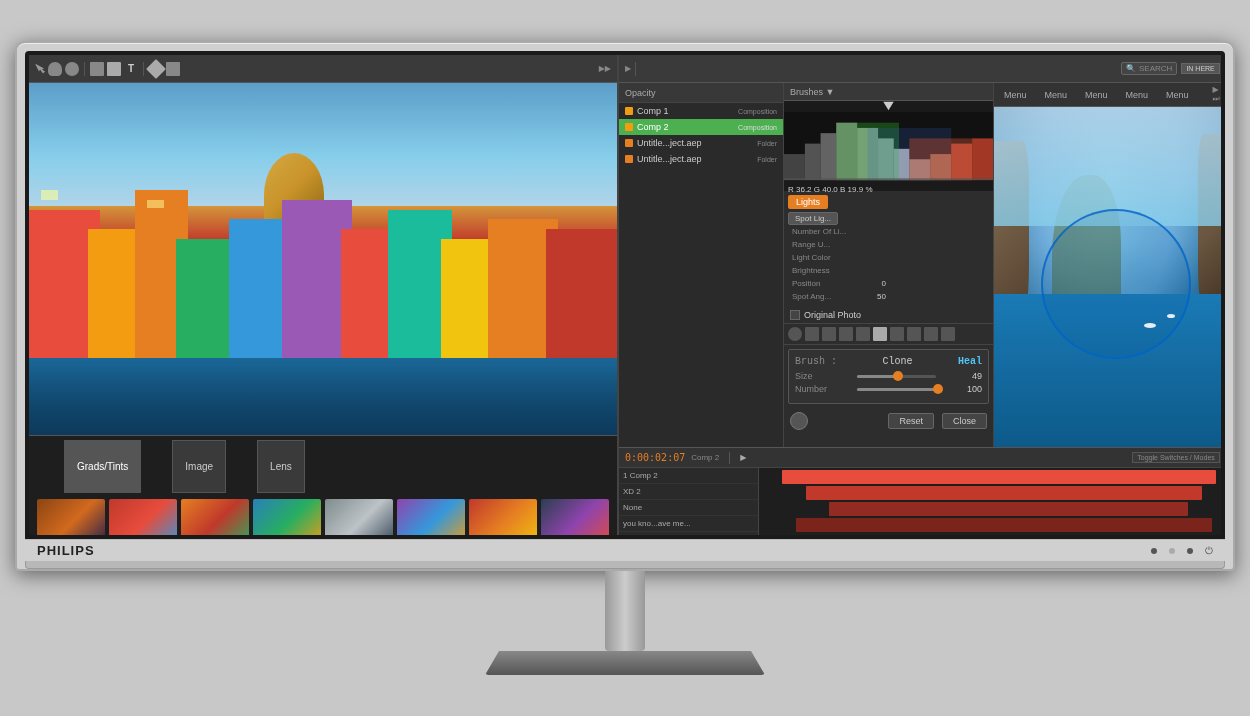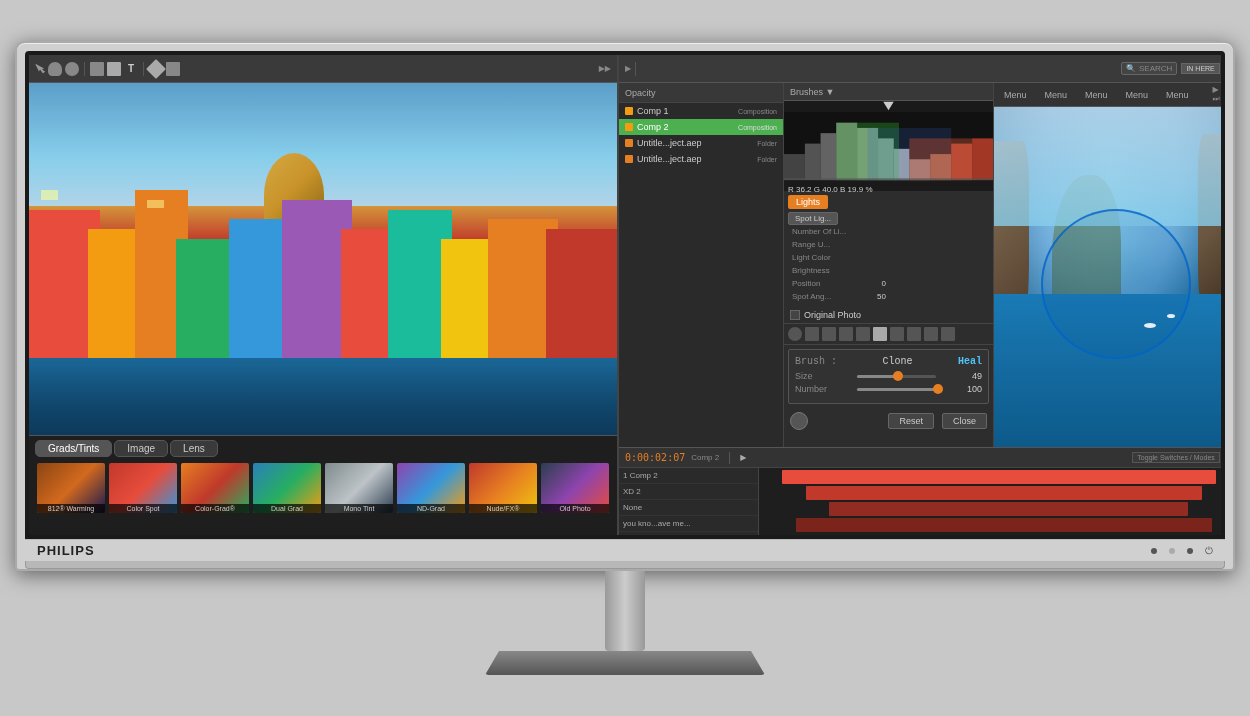--- a/index.html
+++ b/index.html
@@ -109,27 +109,28 @@
       flex-direction: column;
     }
 
     .tabs-header {
       display: flex;
       gap: 2px;
       padding: 4px 6px 2px;
     }
 
     .tab-btn {
-      padding: 2px 12px;
+      padding: 20px 12px;
       font-size: 10px;
       color: #ccc;
       background: #3a3a3a;
       border: 1px solid #555;
-      border-radius: 5px;
+      border-radius: 0;
       cursor: pointer;
+      margin-left: 29px;
     }
 
     .tab-btn.active {
       background: #555;
       color: #fff;
     }
 
     .thumbnails-row {
       display: flex;
       gap: 4px;

